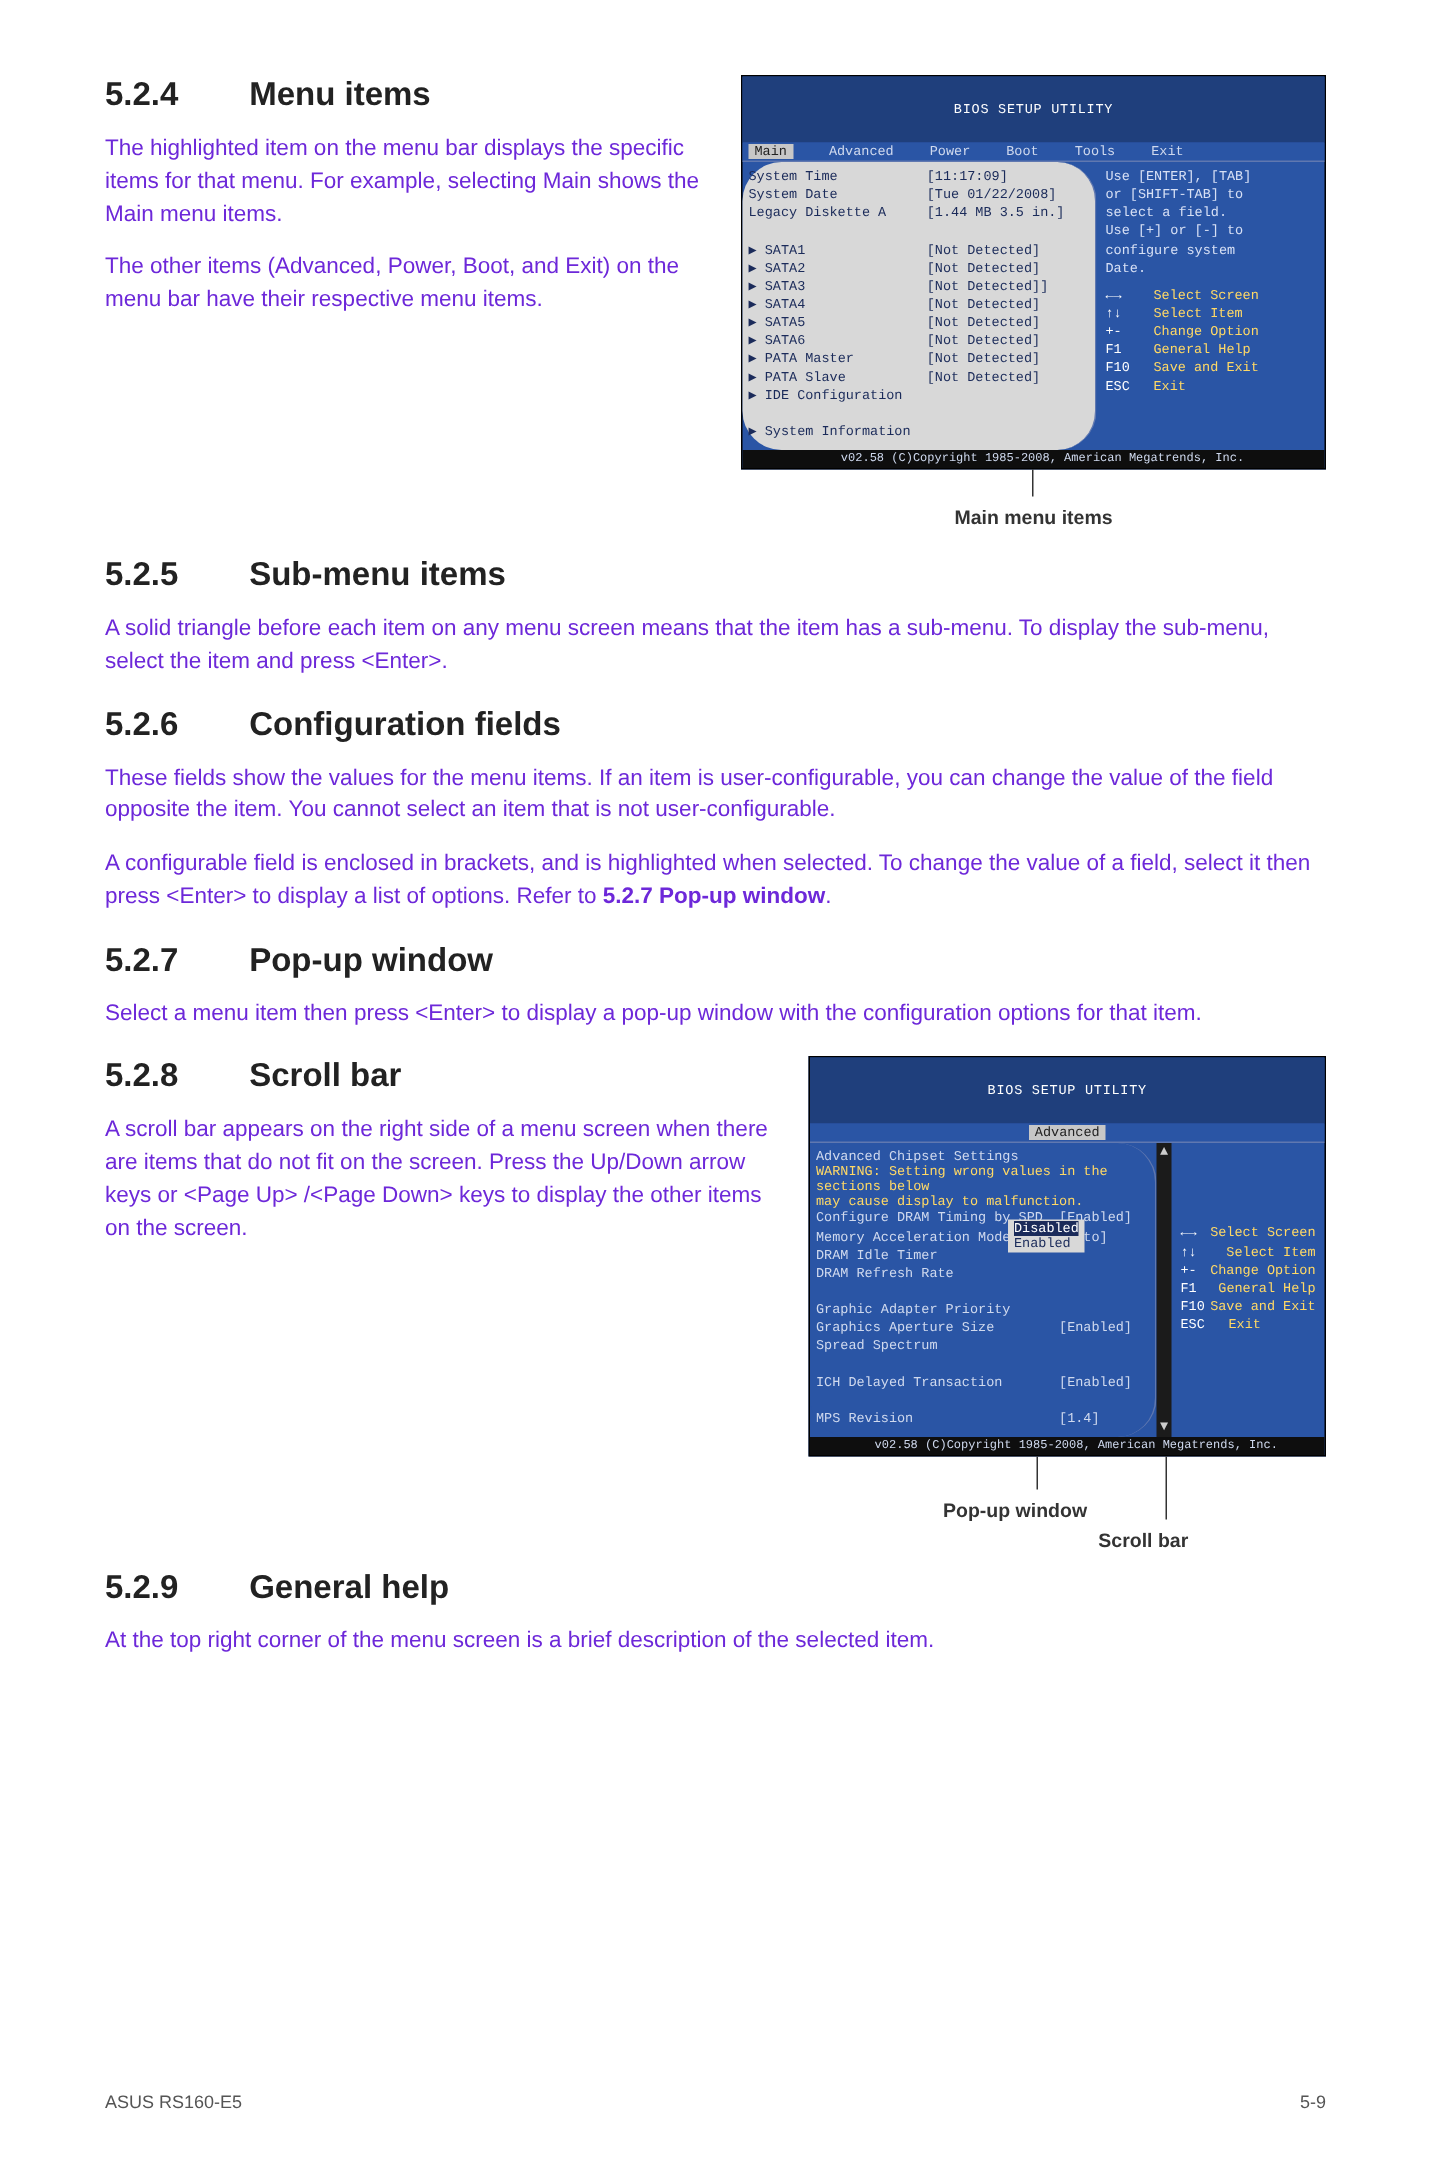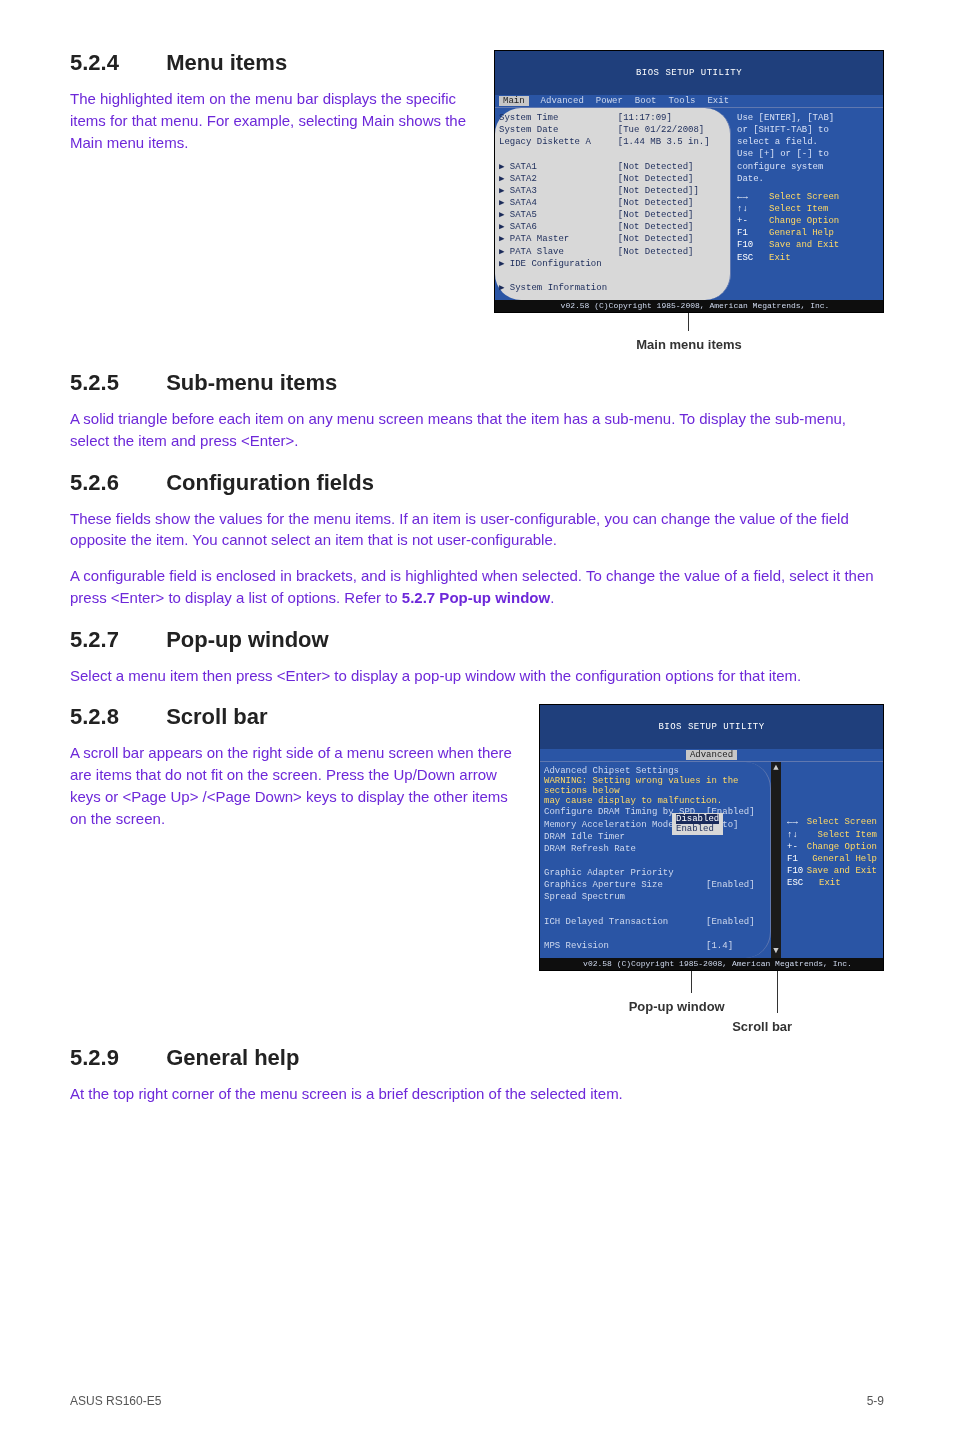--- a/index.html
+++ b/index.html
@@ -59,21 +59,21 @@
     color: #fff;
     font-size: 9px;
     padding: 17px 0;
     letter-spacing: 0.5px;
   }
   .bios-menu-bar {
     display: flex;
     font-size: 9px;
     background: #2a55a5;
     padding: 1px 4px;
-    gap: 12px;
+    gap: 24px;
     color: #cfd9ee;
   }
   .bios-menu-bar .sel {
     background: #c7c7c7;
     color: #222;
     padding: 0 4px;
   }
   .bios-body {
     display: flex;
     border-top: 1px solid #6078b0;
@@ -164,20 +164,21 @@
 </head>
 <body>
 
 <div class="top-block">
   <div class="top-left">
     <h2 class="section-title">
       <span class="num">5.2.4</span>
       <span>Menu items</span>
     </h2>
     <p class="body-text">The highlighted item on the menu bar  displays the specific items for that menu. For example, selecting Main shows the Main menu items.</p>
+    <p class="body-text">The other items (Advanced, Power, Boot, and Exit) on the menu bar have their respective menu items.</p>
   </div>
   <div class="top-right">
     <div class="bios-box">
       <div class="bios-title">BIOS SETUP UTILITY</div>
       <div class="bios-menu-bar">
         <span class="sel">Main</span>
         <span>Advanced</span>
         <span>Power</span>
         <span>Boot</span>
         <span>Tools</span>

